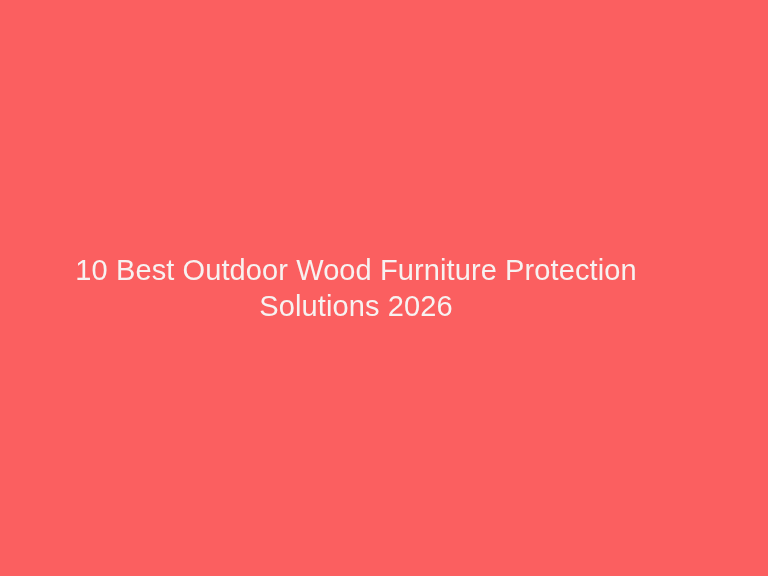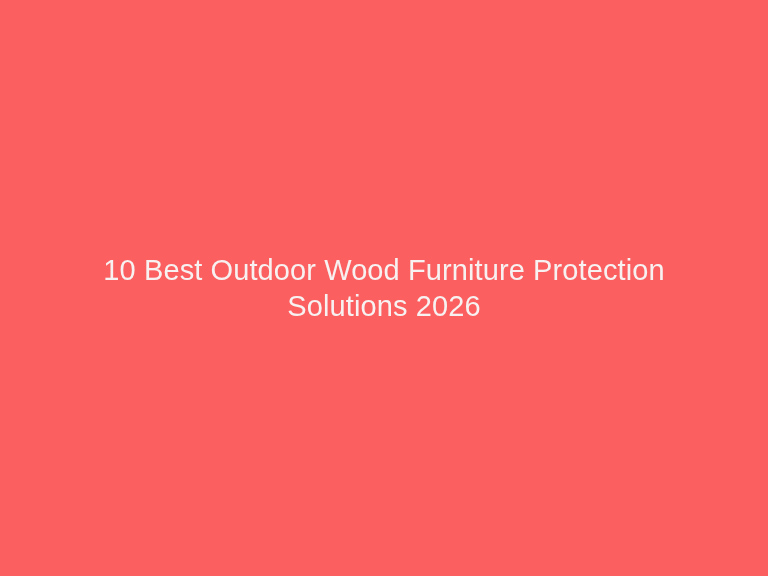--- a/index.html
+++ b/index.html
@@ -15,21 +15,21 @@
     font-family: "Liberation Sans", sans-serif;
   }
 
   .placeholder-card {
     box-sizing: border-box;
     width: 768px;
     height: 576px;
     background-color: #fb5f60;
     display: flex;
     align-items: center;
-    justify-content: center;
+    justify-content: flex-start;
     padding: 0 36px;
   }
 
   .headline-block {
     width: 100%;
     max-width: 640px;
     text-align: center;
   }
 
   .headline {

